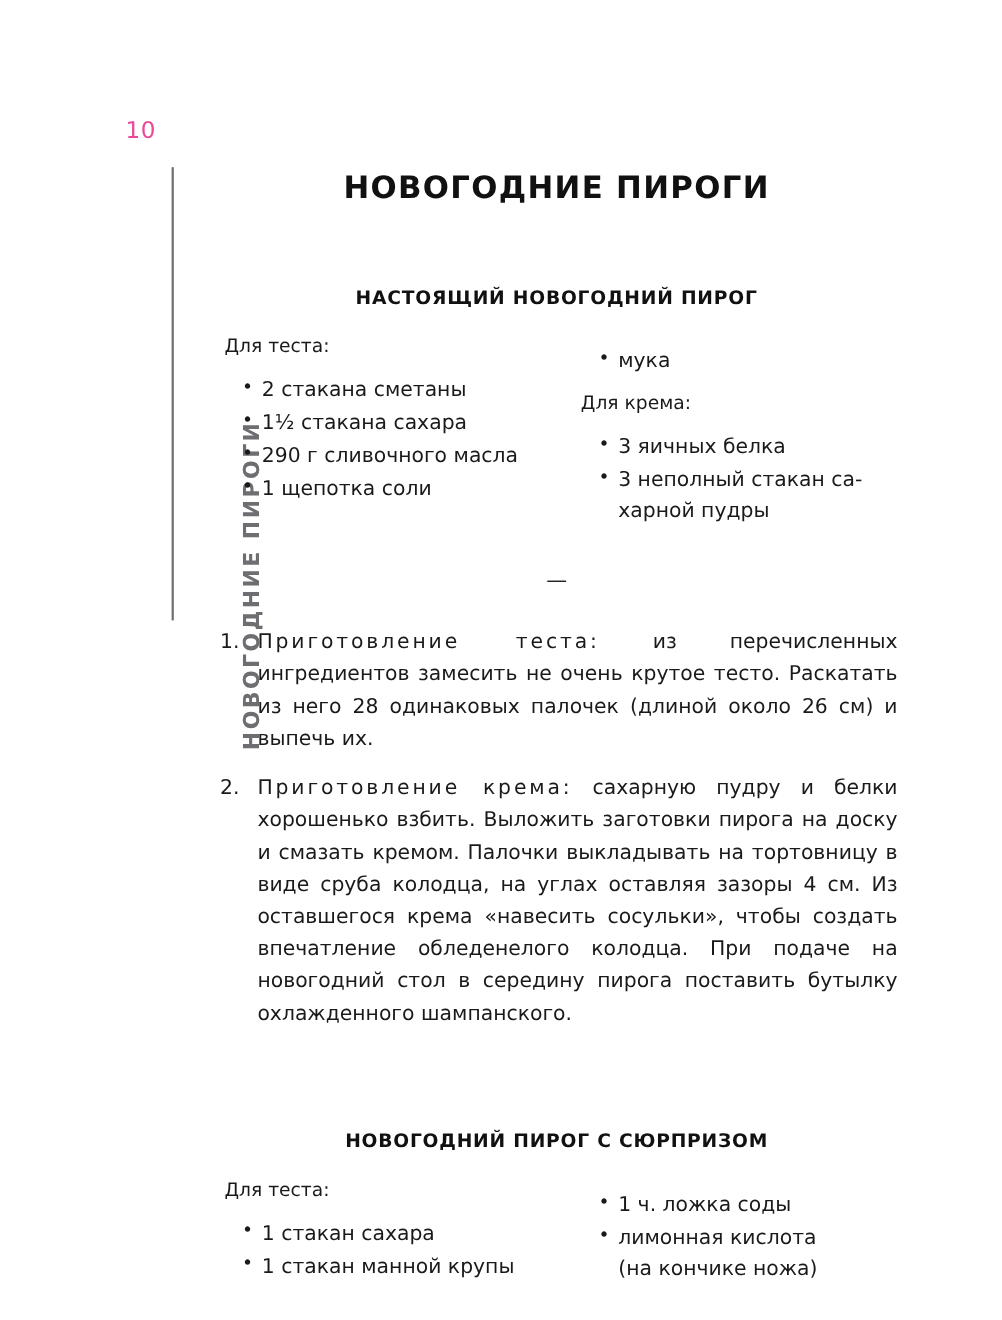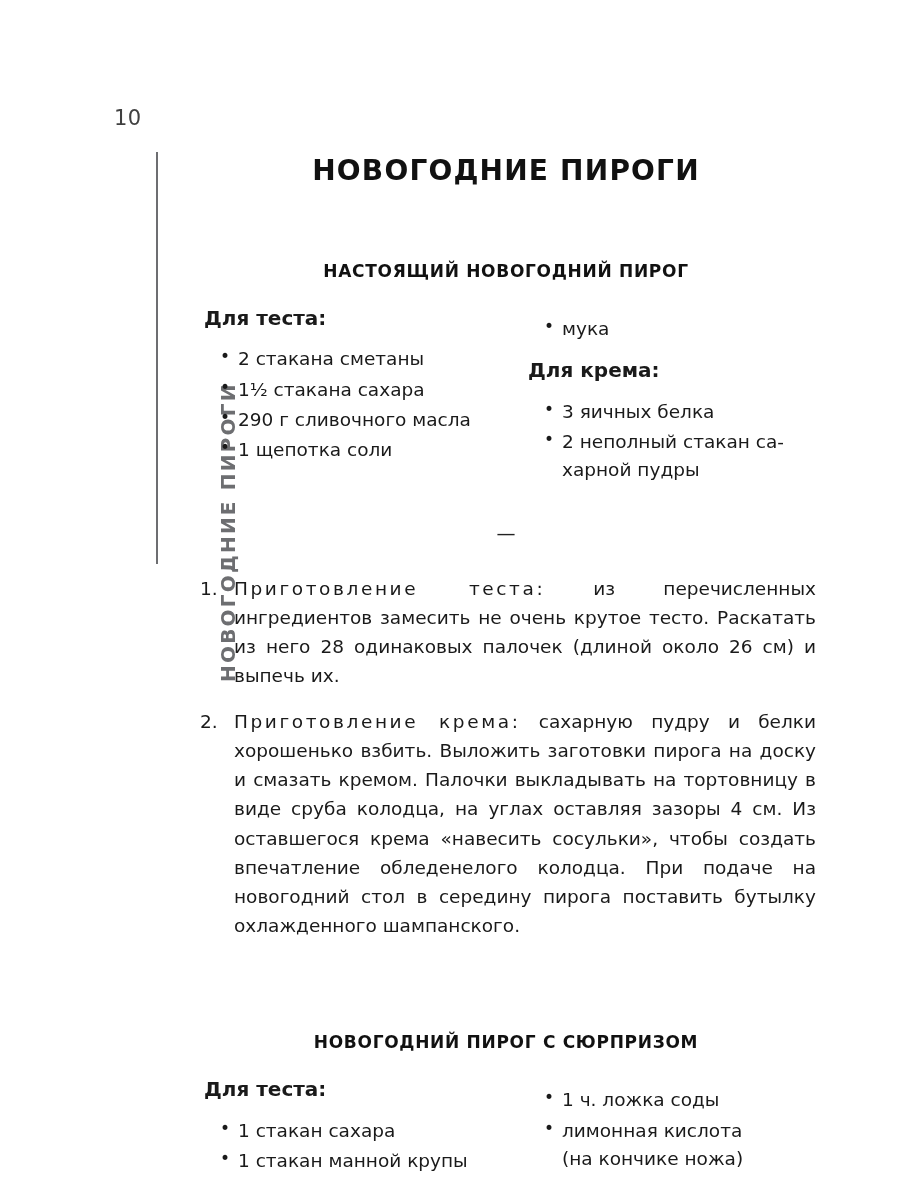--- a/index.html
+++ b/index.html
@@ -22,21 +22,21 @@
     height: 1200px;
     box-sizing: border-box;
   }
 
   
   .page-number {
     position: absolute;
     left: 114px;
     top: 106px;
     font-size: 21px;
-    color: #404040;
+    color: #ec4899;
     letter-spacing: 0.5px;
   }
 
   
   .side-rule {
     position: absolute;
     left: 156px;
     top: 152px;
     width: 2px;
     height: 412px;
@@ -102,23 +102,23 @@
     line-height: 1.52;
   }
   .ing-col {
     width: 50%;
     box-sizing: border-box;
   }
   .ing-col.right {
     padding-left: 14px;
   }
   .ing-heading {
-    font-weight: bold;
+    font-weight: normal;
     margin: 0 0 2px 8px;
-    font-size: 20px;
+    font-size: 17px;
   }
   ul.ing-list {
     list-style: none;
     margin: 12px;
     padding: 0;
   }
   ul.ing-list li {
     position: relative;
     padding-left: 30px;
     margin-bottom: 2px;
@@ -196,21 +196,21 @@
         </ul>
       </div>
       <div class="ing-col right">
         <ul class="ing-list">
           <li>мука</li>
         </ul>
         <div class="ing-heading">Для крема:</div>
         <ul class="ing-list">
           <li>3 яичных белка</li>
           <li>
-            <span>2 неполный стакан са-</span>
+            <span>3 неполный стакан са-</span>
             <span class="ing-cont">харной пудры</span>
           </li>
         </ul>
       </div>
     </div>
 
     <div class="dash-sep">—</div>
 
     <ol class="steps">
       <li>

